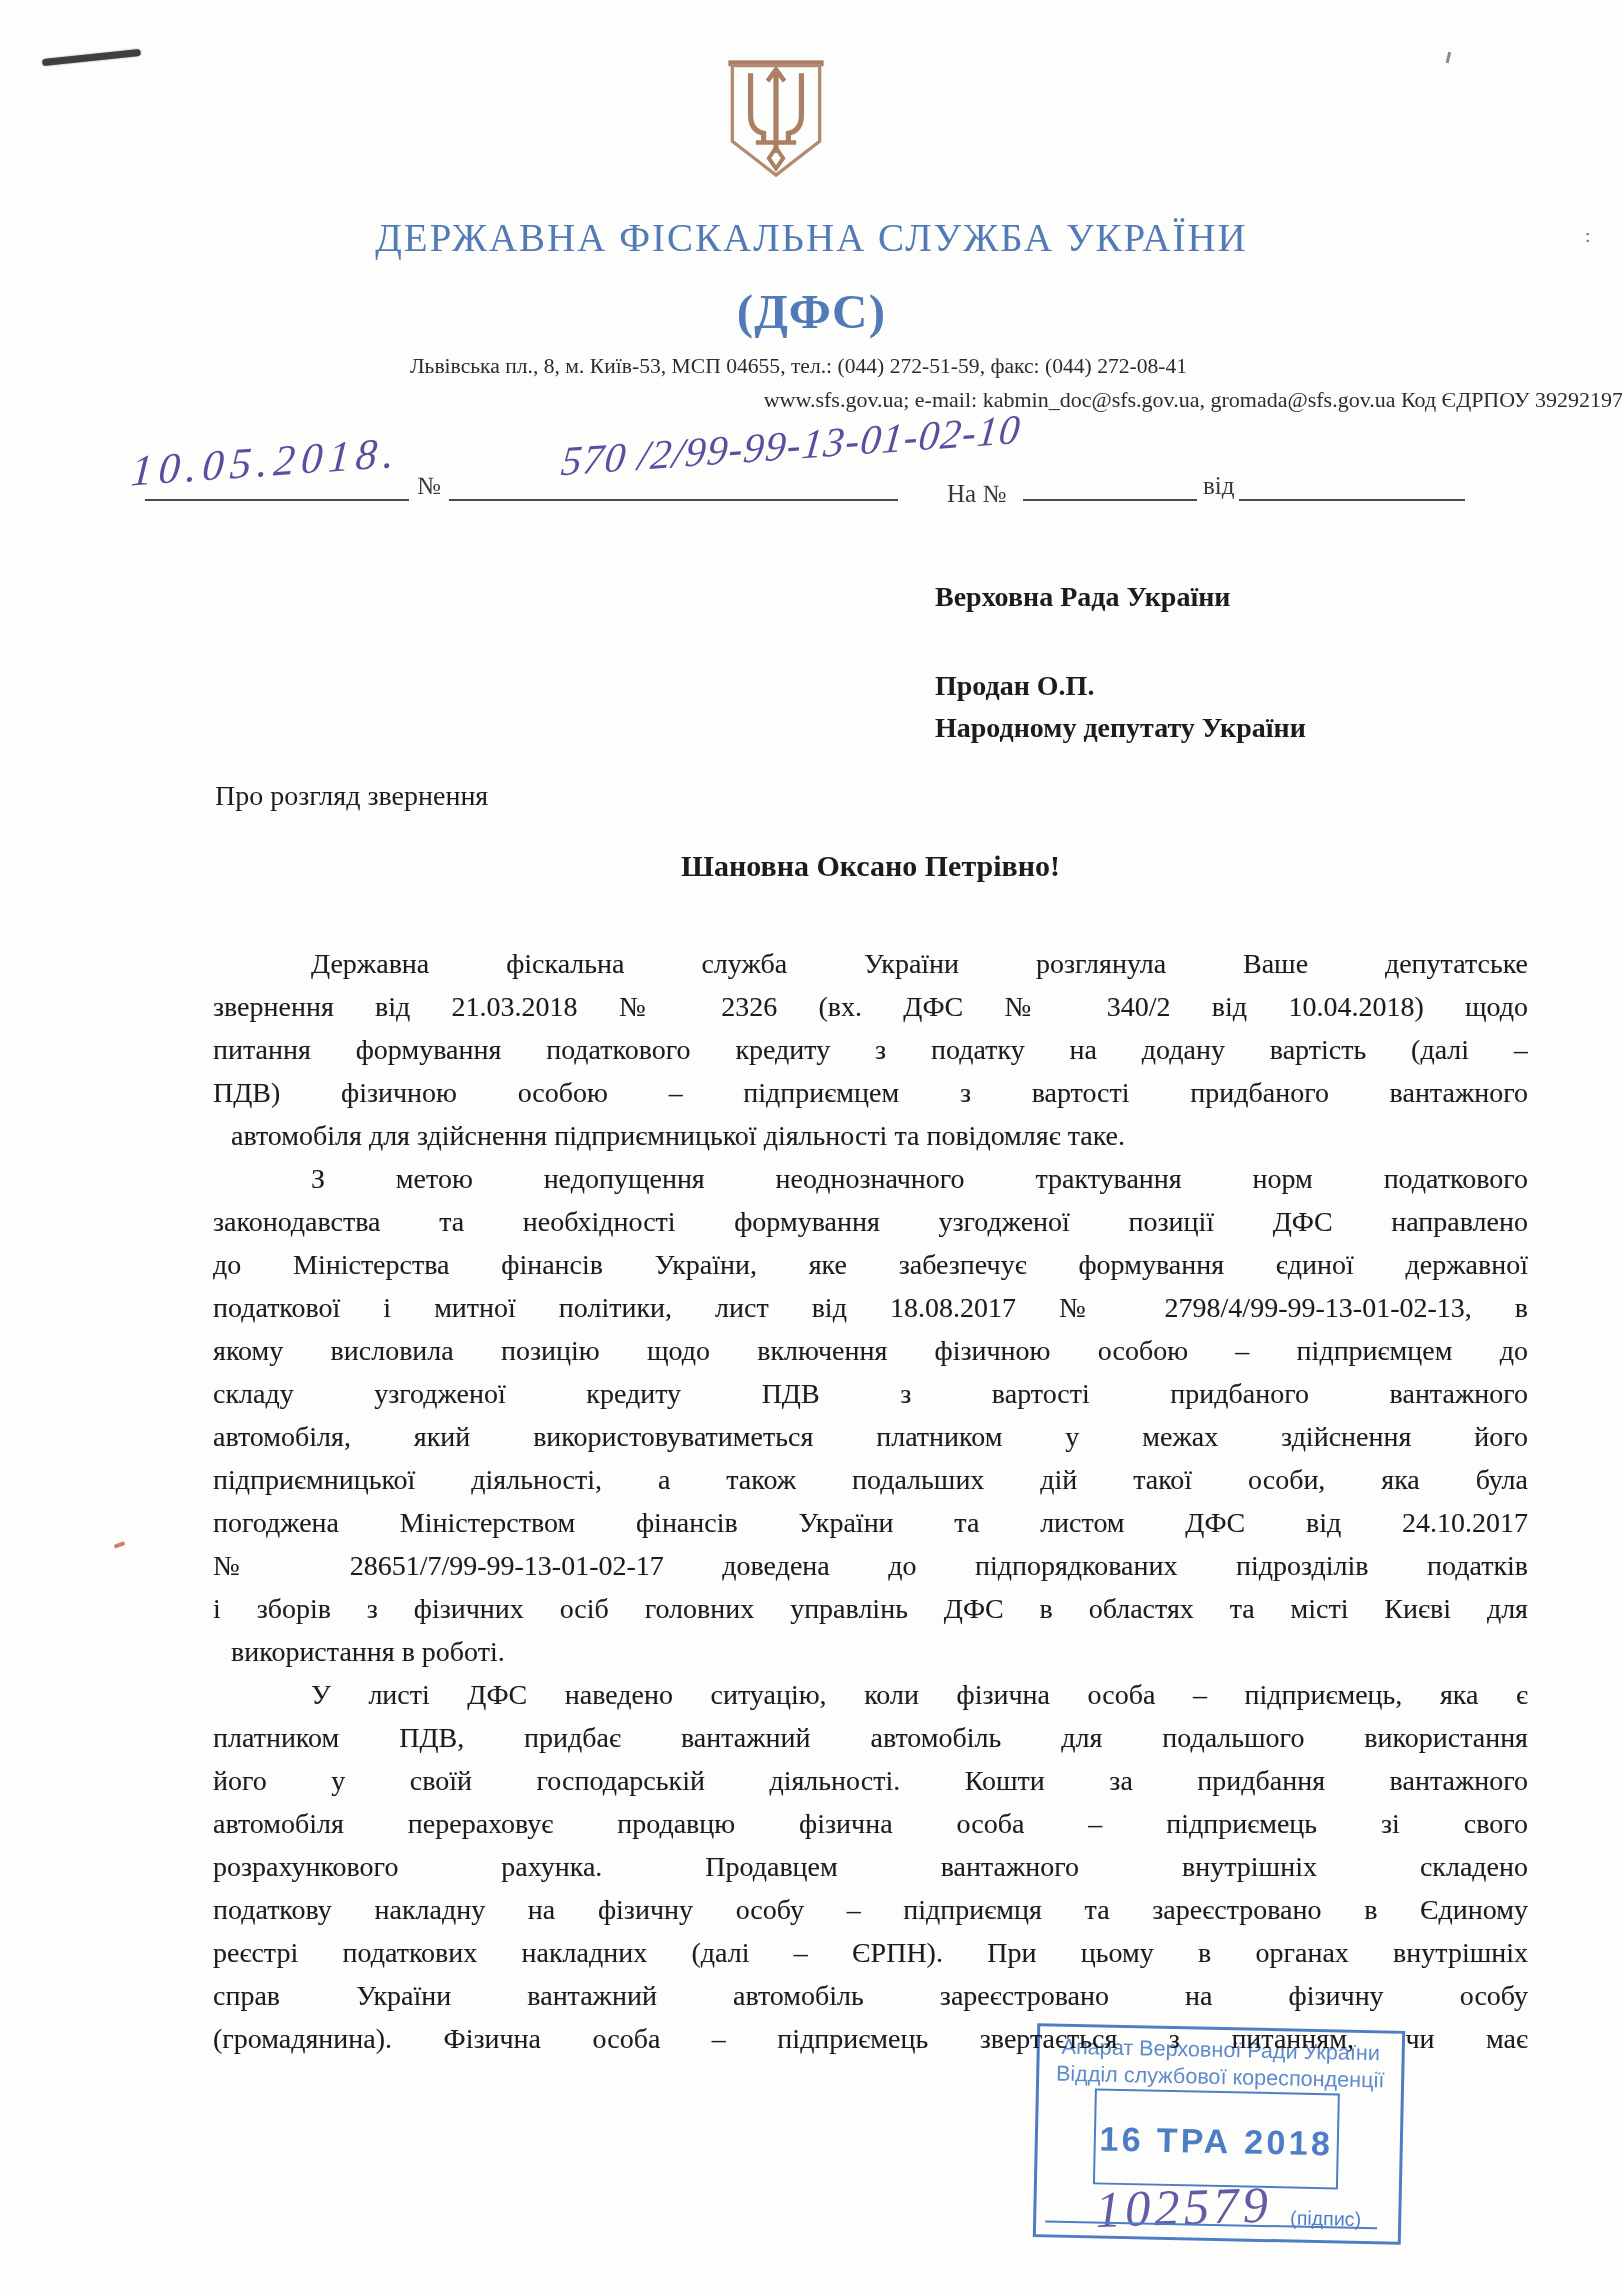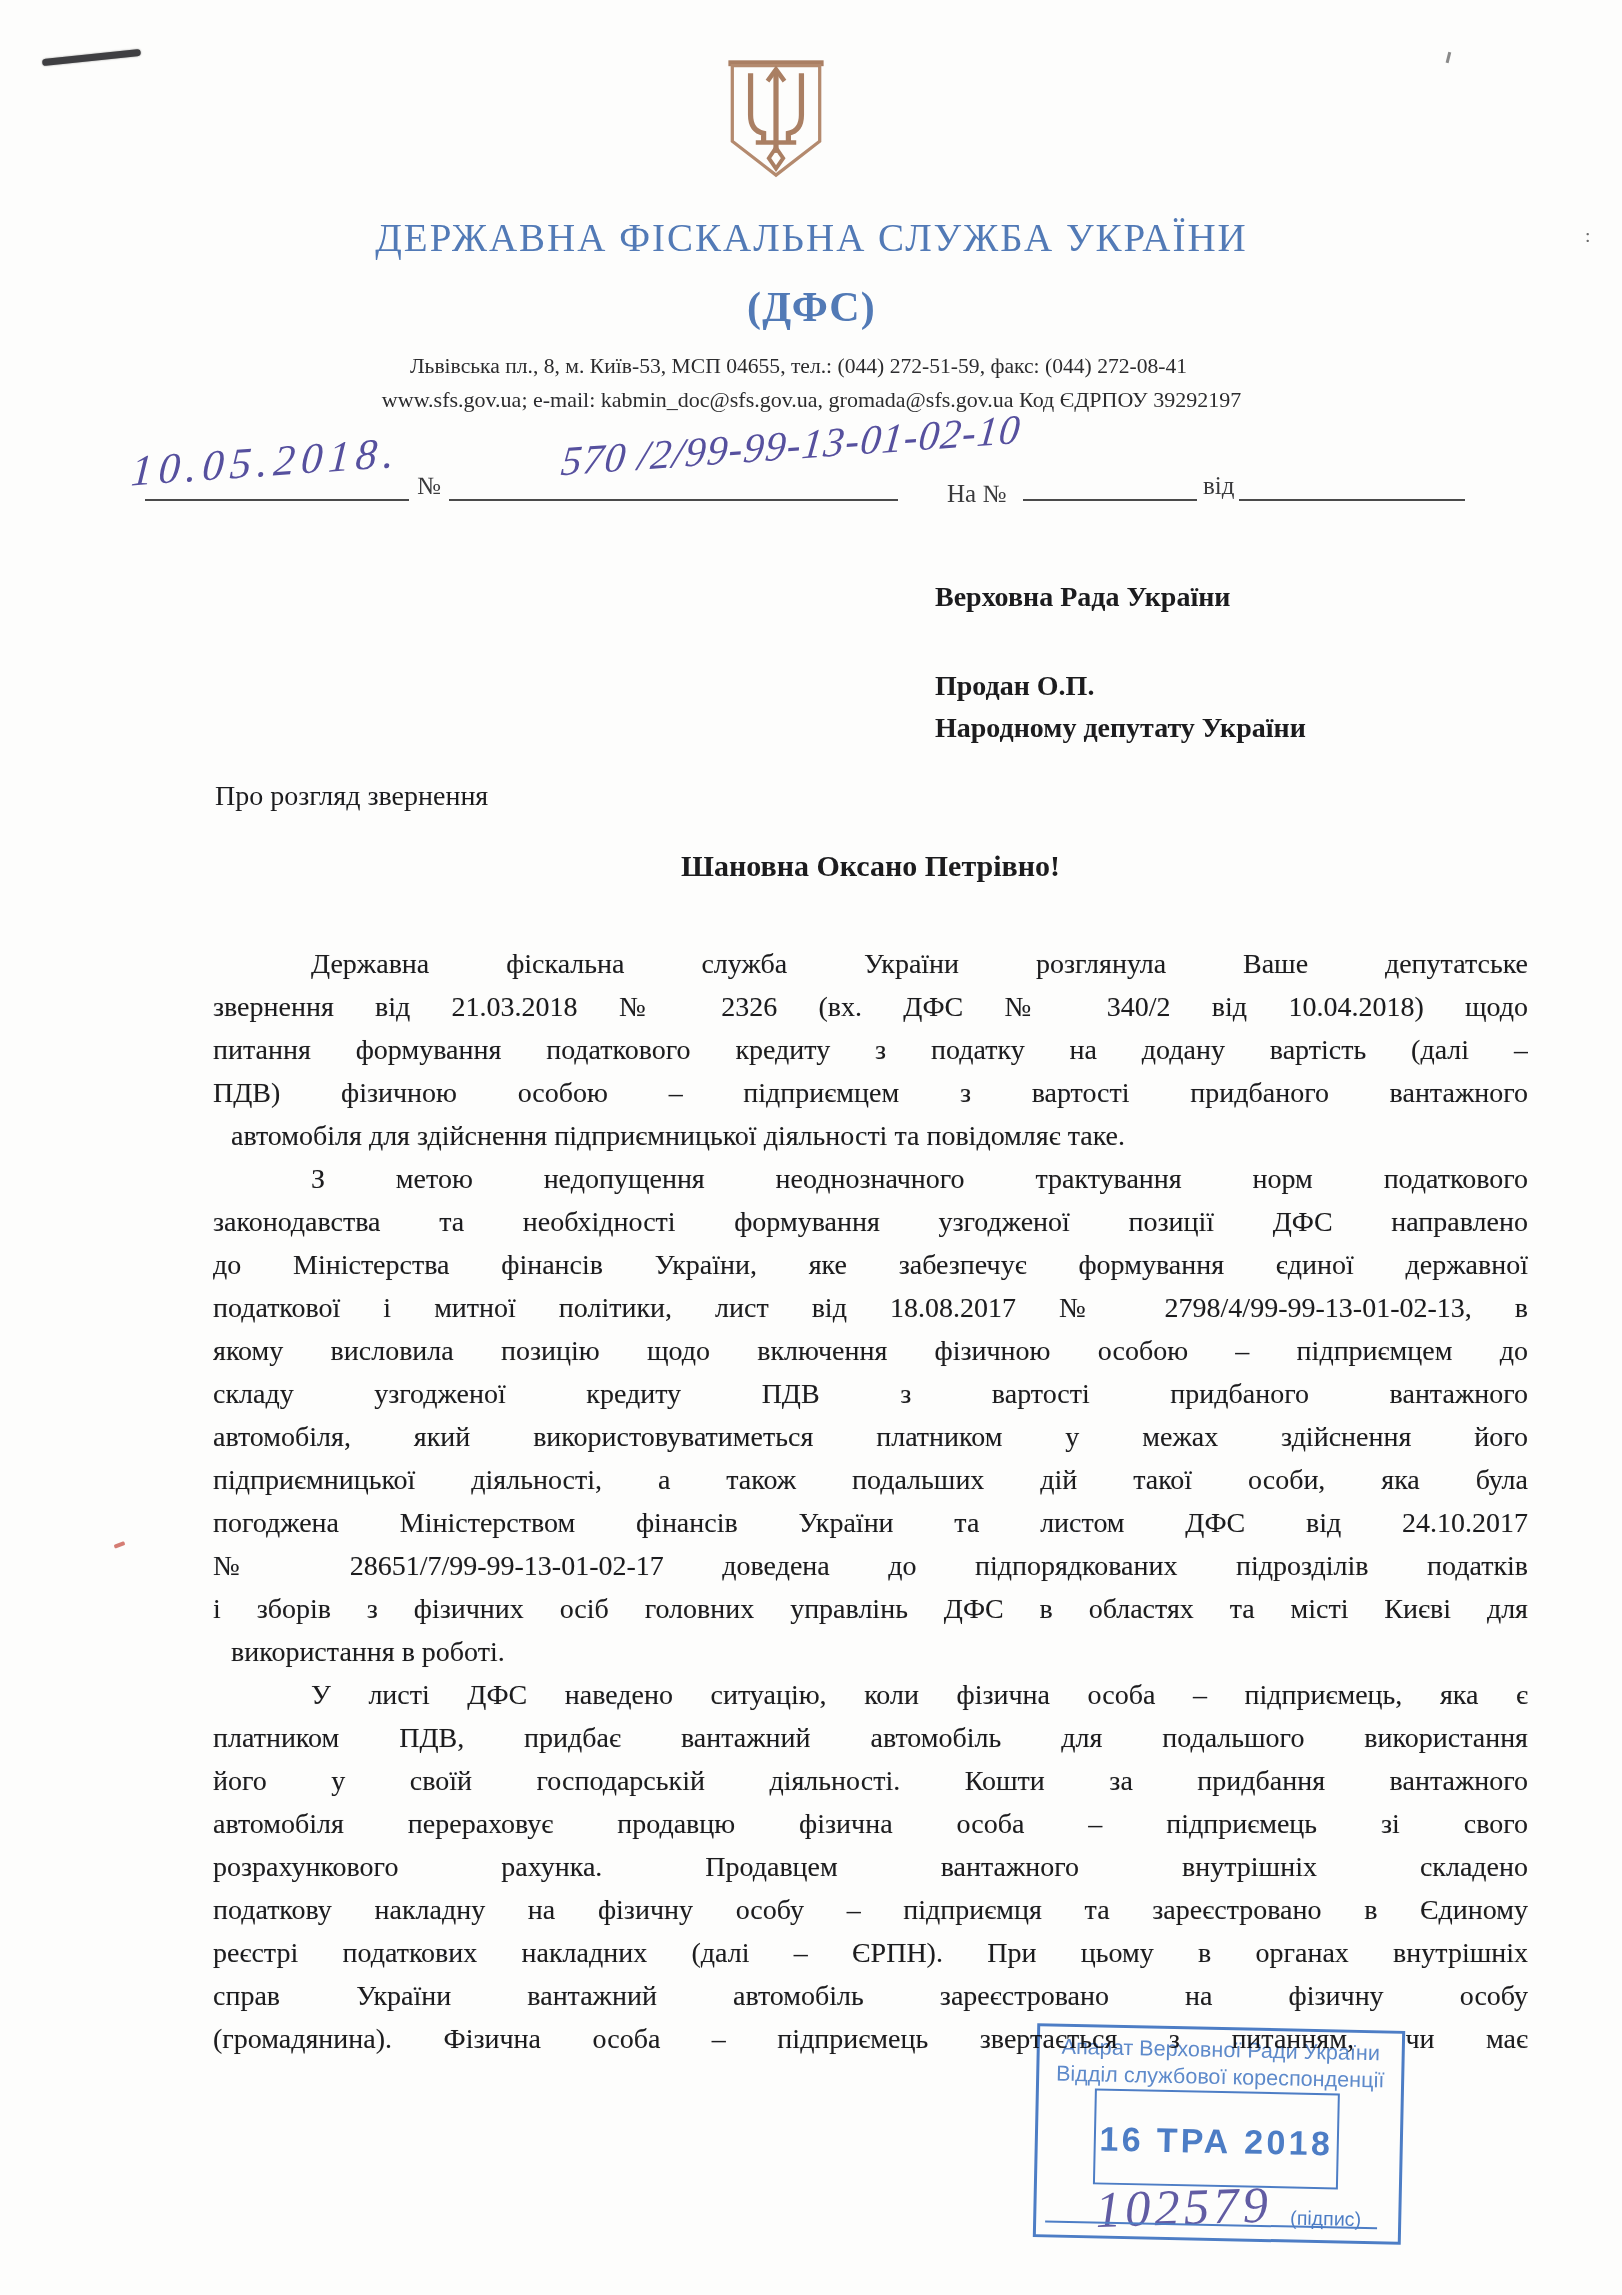--- a/index.html
+++ b/index.html
@@ -13,23 +13,23 @@
     background:#3f3f42;border-radius:3.9px;transform:rotate(-6deg);box-shadow:0 0 2px rgba(0,0,0,.4);}
   .tick-artifact{position:absolute;left:1447px;top:52px;width:2.6px;height:10.5px;background:#8a8a8a;transform:rotate(14deg);}
   .colon-artifact{position:absolute;left:1585px;top:225px;width:3.3px;height:14.4px;color:#6a6a6a;font-size:19.6px;}
   .red-speck{position:absolute;left:114px;top:1543px;width:10.5px;height:3.9px;background:#c0392b;opacity:.65;border-radius:1.3px;transform:rotate(-20deg);}
   
   .emblem{position:absolute;left:727px;top:59px;width:98px;height:120px;}
   
   .org-name{position:absolute;left:0;top:215px;width:1623px;text-align:center;
     color:var(--header_blue,#527ab6);font-weight:normal;font-size:39px;letter-spacing:2px;}
   .org-abbr{position:absolute;left:0;top:283px;width:1623px;text-align:center;
-    color:var(--header_blue,#527ab6);font-weight:bold;font-size:42px;letter-spacing:1.3px;}
+    color:var(--header_blue,#527ab6);font-weight:bold;font-size:49px;letter-spacing:1.3px;}
   .addr1{position:absolute;left:0;top:354px;width:1597px;text-align:center;font-size:21.6px;color:#2c2c2e;}
-  .addr2{position:absolute;left:0;top:387px;width:1623px;text-align:center;font-size:22px;color:#2c2c2e;}
+  .addr2{position:absolute;left:0;top:387px;width:1623px;text-align:right;font-size:22px;color:#2c2c2e;}
   
   .rule{position:absolute;height:0;border-bottom:2px solid var(--rule_gray,#4a4a4a);}
   .rule1{left:145px;top:499px;width:264px;}
   .rule2{left:449px;top:499px;width:449px;}
   .rule3{left:1023px;top:499px;width:174px;}
   .rule4{left:1239px;top:499px;width:226px;}
   .ref-label{position:absolute;font-size:25px;color:#3a3a3c;}
   .no-label{left:417px;top:472px;}
   .onno-label{left:947px;top:480px;text-align:right;}
   .vid-label{left:1203px;top:472px;}

